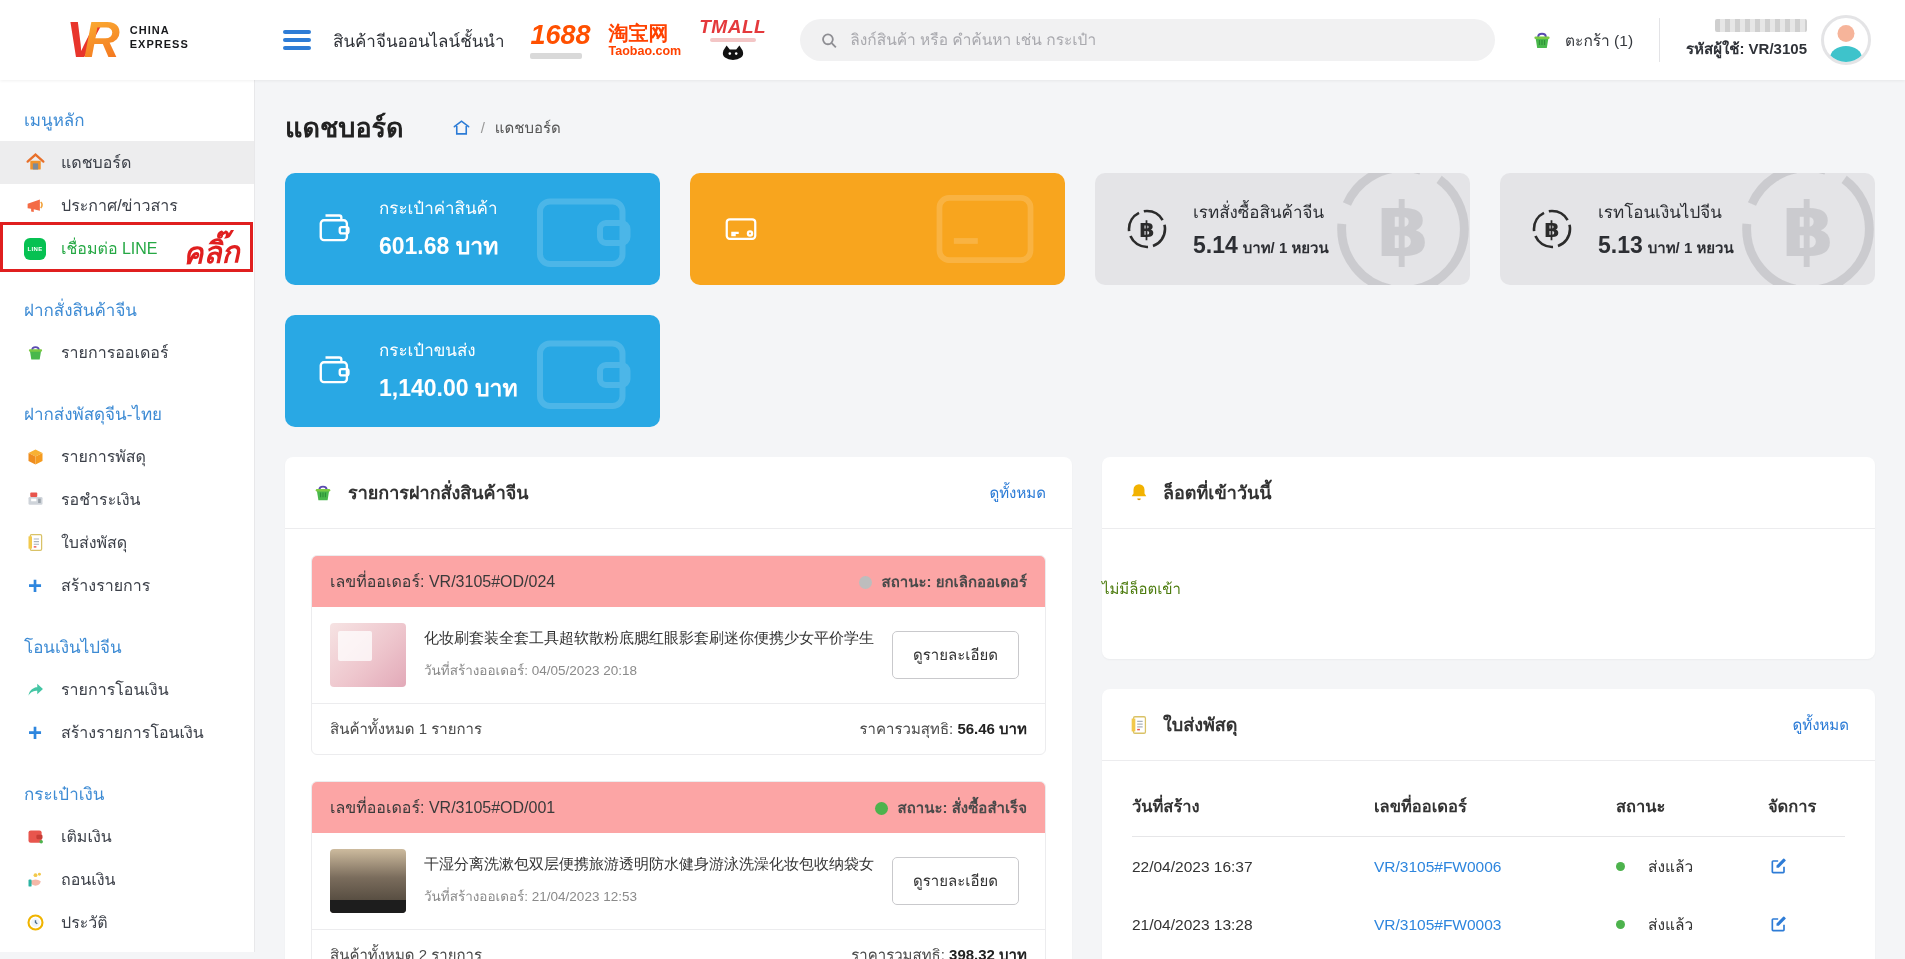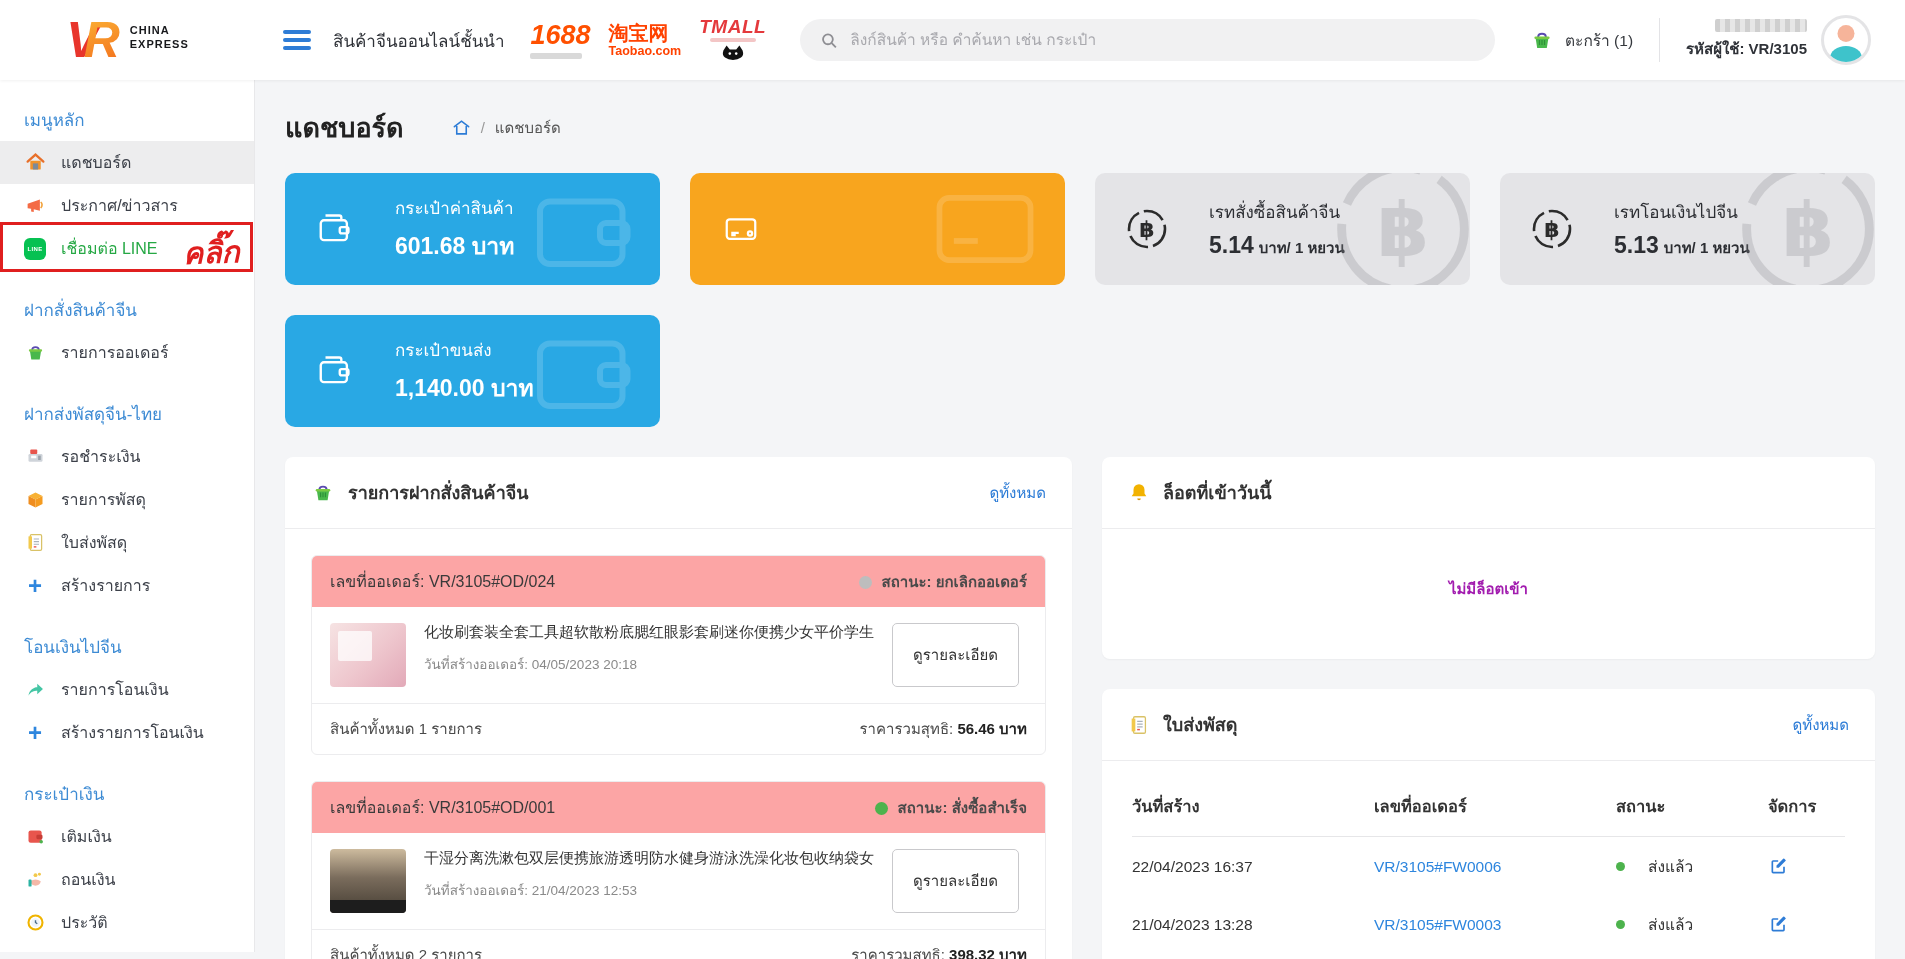--- a/index.html
+++ b/index.html
@@ -58,21 +58,21 @@
   .annotation-click { position:absolute; right:10px; top:4px; color:#e01f1f; font-size:30px; font-weight:bold; font-style:italic; transform:rotate(-2deg); }
 
   
   .main { position:absolute; left:255px; top:80px; right:0; bottom:0; padding:24px 30px; overflow:hidden; }
   .page-head { display:flex; align-items:center; gap:48px; margin:2px 0 24px; }
   .page-title { font-size:27px; font-weight:bold; color:#222; }
   .breadcrumb { display:flex; align-items:center; gap:10px; font-size:15px; color:#555; }
   .breadcrumb .slash { color:#999; }
 
   .cards-grid { display:grid; grid-template-columns:repeat(4,1fr); gap:30px; }
-  .card { position:relative; height:112px; border-radius:10px; overflow:hidden; display:flex; align-items:center; gap:40px; padding:0 30px; }
+  .card { position:relative; height:112px; border-radius:10px; overflow:hidden; display:flex; align-items:center; gap:24px; padding:0 30px; }
   .card.blue { background:#29a8e4; color:#fff; }
   .card.orange { background:#f8a51e; color:#fff; }
   .card.gray { background:#e4e4e7; color:#2c2e33; }
   .card-label { font-size:17px; margin-bottom:7px; }
   .card-value { font-size:23px; font-weight:bold; }
   .card-value .unit { font-size:15px; font-weight:600; margin-left:5px; }
   .card .wm { position:absolute; right:10px; top:50%; transform:translateY(-50%); opacity:.16; pointer-events:none; }
   .card.gray .wm { opacity:.28; right:-8px; }
 
   .panels { display:grid; grid-template-columns:1fr 1fr; gap:30px; margin-top:30px; align-items:start; }
@@ -82,37 +82,37 @@
   .view-all { margin-left:auto; color:#2b7bd6; font-size:15px; cursor:pointer; }
   .panel-divider { height:1px; background:#ececee; }
 
   .orders-wrap { padding:26px; display:flex; flex-direction:column; gap:26px; }
   .order-card { border:1px solid #ececee; border-radius:6px; overflow:hidden; background:#fff; }
   .order-head { background:#fca5a5; display:flex; align-items:flex-end; padding:13px 18px; font-size:16px; color:#3a3a3a; }
   .order-status { margin-left:auto; display:flex; align-items:center; gap:10px; font-size:15px; font-weight:bold; color:#4a4a4a; }
   .dot { width:13px; height:13px; border-radius:50%; }
   .dot.gray { background:#bdbdbd; }
   .dot.green { background:#4db34d; }
-  .order-body { display:flex; gap:18px; padding:16px 18px; }
+  .order-body { display:flex; align-items:center; gap:18px; padding:16px 18px; }
   .thumb { width:76px; height:64px; border-radius:4px; flex:none; position:relative; overflow:hidden; }
   .thumb.pink { background:linear-gradient(135deg,#f6e3e3 0%,#eec6cd 55%,#e2a9b8 100%); }
   .thumb.pink::after { content:""; position:absolute; left:8px; top:8px; width:34px; height:30px; background:rgba(255,255,255,.75); border-radius:2px; }
   .thumb.bag { background:linear-gradient(180deg,#cdbb9e 0%,#7a6c5c 45%,#453d33 100%); }
   .thumb.bag::after { content:""; position:absolute; left:0; right:0; bottom:0; height:13px; background:#1d1d1d; }
   .order-info { flex:1; min-width:0; }
   .order-title { font-size:15px; color:#333; margin-bottom:11px; white-space:nowrap; overflow:hidden; }
   .order-date { font-size:13.5px; color:#8a8a8a; }
   .detail-btn { border:1px solid #c9c9cc; border-radius:5px; background:#fff; padding:11px 20px; font-size:15px; color:#333;
                 cursor:pointer; white-space:nowrap; margin-right:8px; font-family:inherit; }
   .order-foot { border-top:1px solid #ececee; display:flex; align-items:center; padding:13px 18px; font-size:15px; color:#4a4a4a; }
   .order-foot .right { margin-left:auto; }
   .order-foot b { color:#222;text-align:right; }
 
   .right-col { display:flex; flex-direction:column; gap:30px; }
-  .empty-state { padding:48px 0 58px; text-align:center; font-size:15px; color:#a21caf;font-weight:bold; }
+  .empty-state { padding:48px 0 58px; font-size:15px; color:#4d7c0f; }
 
   .table-wrap { padding:8px 30px 0; }
   .t-head { display:grid; grid-template-columns:242px 242px 152px 1fr; padding:24px 0 17px; font-size:16.5px; font-weight:bold; color:#333;
             border-bottom:1px solid #e6e6e8; }
   .t-row { display:grid; grid-template-columns:242px 242px 152px 1fr; padding:17px 0 16px; font-size:15.5px; color:#333; align-items:center; }
   .t-link { color:#2e86de; cursor:pointer; }
   .t-status { display:flex; align-items:center; gap:23px; }
   .t-status .dot { width:9px; height:9px; }
   .edit-btn { background:none; border:none; cursor:pointer; padding:0; width:22px; height:22px; }
 </style>
@@ -227,37 +227,37 @@
           <rect x="4.4" y="8.4" width="15.2" height="2.6" rx="1.3" fill="#7ac943"></rect>
         </svg>
     </span>
     <span class="lbl">รายการออเดอร์</span>
   </div>
 
   <div class="side-title" style="margin-top:14px">ฝากส่งพัสดุจีน-ไทย</div>
   <div class="side-item">
     <span class="ic">
       <svg width="21" height="21" viewBox="0 0 24 24">
+          <path d="M4 8 L12 4 L20 8 L12 12 Z" fill="#f8b133"></path>
+          <path d="M4 8 V17 L12 21 V12 Z" fill="#ef8d1f"></path>
+          <path d="M20 8 V17 L12 21 V12 Z" fill="#f59b1f"></path>
+        </svg>
+    </span>
+    <span class="lbl">รายการพัสดุ</span>
+  </div>
+  <div class="side-item">
+    <span class="ic">
+      <svg width="21" height="21" viewBox="0 0 24 24">
           <rect x="4" y="9" width="16" height="9" rx="1.5" fill="#cfd4da"></rect>
           <rect x="6" y="4" width="8" height="5" rx="1" fill="#e8554d"></rect>
           <rect x="7" y="11" width="6" height="3" fill="#fff"></rect>
           <rect x="15" y="11" width="3" height="5" fill="#9aa2ab"></rect>
         </svg>
     </span>
     <span class="lbl">รอชำระเงิน</span>
-  </div>
-  <div class="side-item">
-    <span class="ic">
-      <svg width="21" height="21" viewBox="0 0 24 24">
-          <path d="M4 8 L12 4 L20 8 L12 12 Z" fill="#f8b133"></path>
-          <path d="M4 8 V17 L12 21 V12 Z" fill="#ef8d1f"></path>
-          <path d="M20 8 V17 L12 21 V12 Z" fill="#f59b1f"></path>
-        </svg>
-    </span>
-    <span class="lbl">รายการพัสดุ</span>
   </div>
   <div class="side-item">
     <span class="ic">
       <svg width="21" height="21" viewBox="0 0 24 24">
           <rect x="6" y="3" width="13" height="18" rx="1.5" fill="#fff" stroke="#d9c267" stroke-width="1.4"></rect>
           <rect x="4" y="5" width="4" height="14" fill="#f2c94c"></rect>
           <path d="M10 8 h6 M10 11 h6 M10 14 h6" stroke="#aab2bb" stroke-width="1.4"></path>
           <path d="M10 17 h3" stroke="#e8554d" stroke-width="1.6"></path>
         </svg>
     </span>

